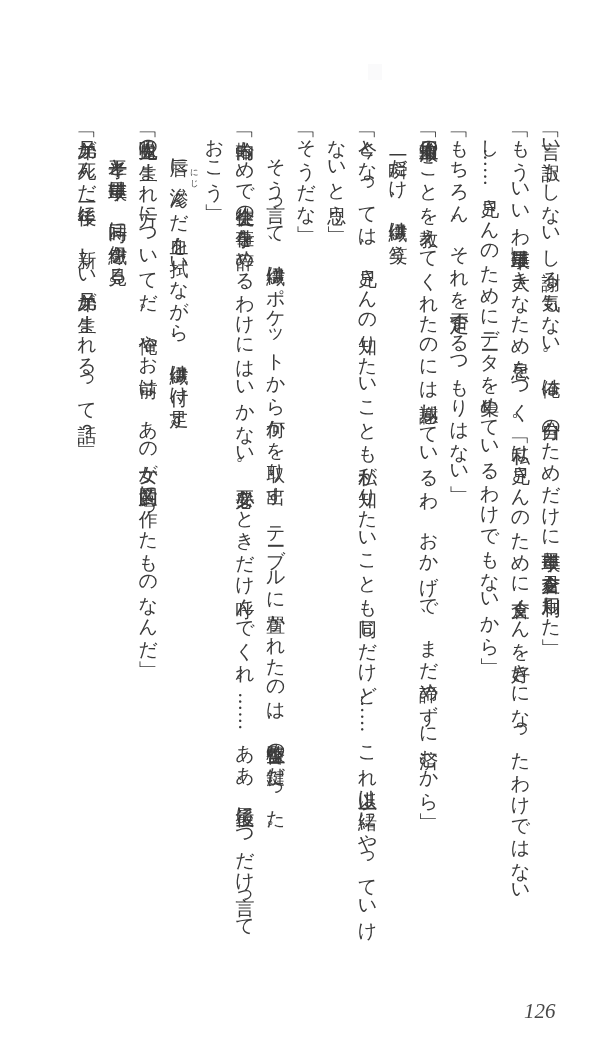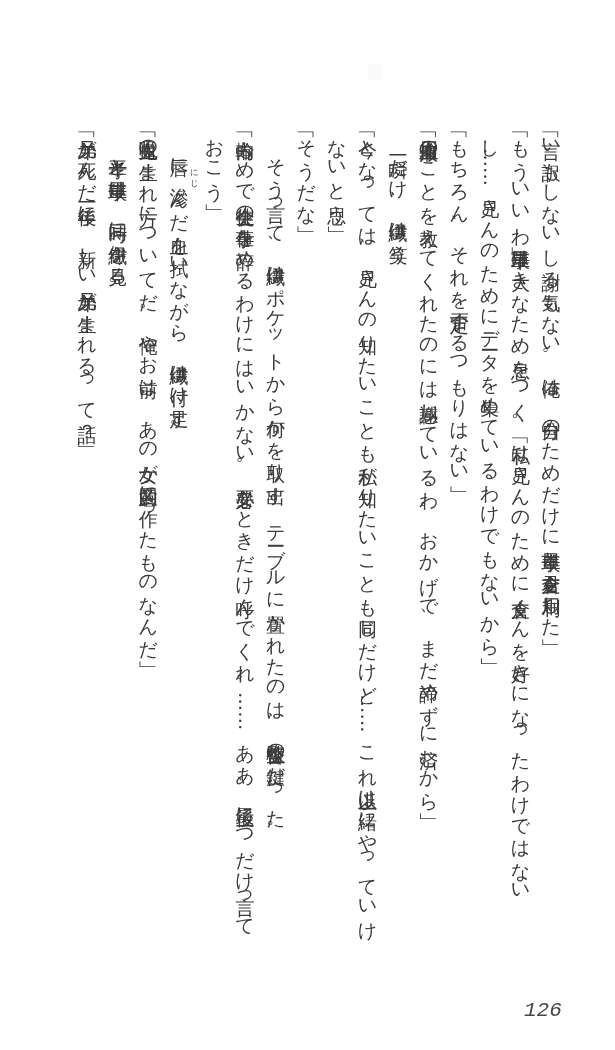--- a/index.html
+++ b/index.html
@@ -39,21 +39,21 @@
   }
   ruby rt {
     font-size: 8.5px;
     letter-spacing: 0;
     color: #4a4a4a;
   }
   .page-number {
     position: absolute;
     left: 524px;
     top: 999px;
-    font-family: Liberation Mono, monospace;
+    font-family: Liberation Serif, serif;
     font-style: italic;
     font-size: 21px;
     color: #474747;
   }
   
   .scan-artifact {
     position: absolute;
     left: 368px;
     top: 64px;
     width: 14px;

